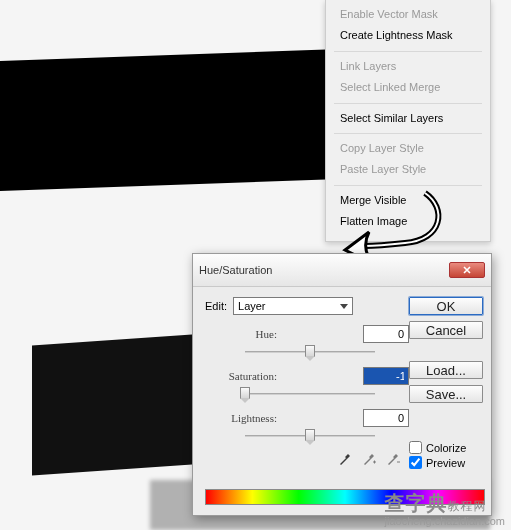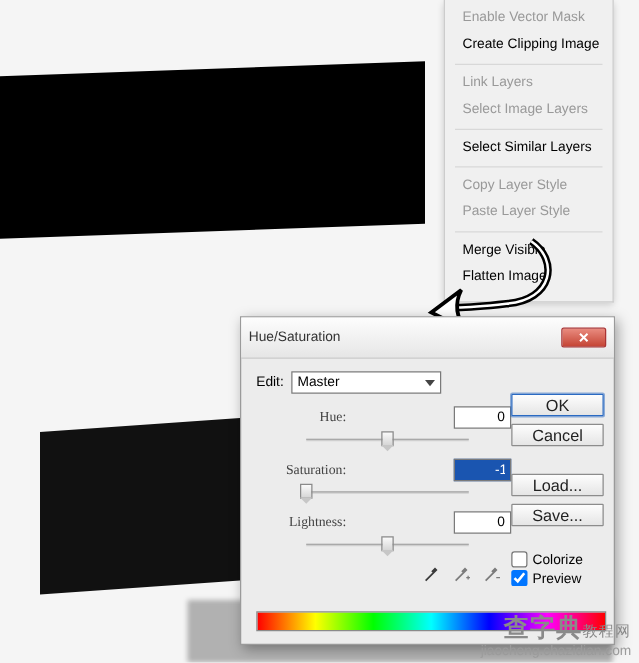--- a/index.html
+++ b/index.html
@@ -5,35 +5,35 @@
   * { box-sizing: border-box; margin: 0; padding: 0; font-family: "Segoe UI", Tahoma, sans-serif; }
   html, body { width: 511px; height: 530px; overflow: hidden; }
   body { background: #f5f5f5; position: relative; }
 
   
   .shape-top { position: absolute; left: 0; top: 55px; width: 340px; height: 130px; background: #000; transform: skewY(-2deg); }
   .shape-bot { position: absolute; left: 32px; top: 340px; width: 160px; height: 130px; background: #111; transform: skewY(-4deg); }
   .shadow { position: absolute; left: 150px; top: 480px; width: 340px; height: 50px; background: rgba(0,0,0,.28); filter: blur(2px); }
 
   
-  .ctx { position: absolute; top: 0; right: 20px; width: 136px; background: #f0f0f0; border: 1px solid #ccc; border-top: none; font-size: 11px; color: #999; padding: 4px 0 8px; box-shadow: 0 2px 6px rgba(0,0,0,.2); }
+  .ctx { position: absolute; top: 0; right: 20px; width: 166px; background: #f0f0f0; border: 1px solid #ccc; border-top: none; font-size: 11px; color: #999; padding: 4px 0 8px; box-shadow: 0 2px 6px rgba(0,0,0,.2); }
   .ctx .item { padding: 3px 14px; line-height: 1.4; white-space: nowrap; }
   .ctx .sep { height: 1px; background: #d8d8d8; margin: 4px 8px; }
   .ctx .enabled { color: #000; }
 
   
   .arrow { position: absolute; left: 335px; top: 188px; width: 120px; height: 90px; }
 
   
   .dlg { position: absolute; left: 192px; top: 253px; width: 300px; background: #ececec; border: 1px solid #9a9a9a; box-shadow: 2px 3px 10px rgba(0,0,0,.35); font-size: 11px; }
   .titlebar { height: 22px; background: linear-gradient(#fdfdfd,#e6e6e6); border-bottom: 1px solid #c9c9c9; display: flex; align-items: center; padding: 16px 6px; }
   .titlebar .title { flex: 1; color: #333; }
   .titlebar .close { width: 36px; height: 16px; background: linear-gradient(#e98b7f,#c54535); border: 1px solid #a33; border-radius: 2px; display: flex; align-items: center; justify-content: center; }
   .titlebar .close svg { width: 8px; height: 8px; }
-  .dlg-body { display: flex; padding: 10px 8px 12px 12px; align-items: flex-end; }
+  .dlg-body { display: flex; padding: 10px 8px 12px 12px; }
   .left { flex: 1; }
   .right { width: 74px; display: flex; flex-direction: column; gap: 6px; align-items: stretch; }
 
   .row-edit { display: flex; align-items: center; gap: 6px; margin-bottom: 10px; }
   .select { display: flex; align-items: center; justify-content: space-between; width: 120px; height: 18px; background: #fff; border: 1px solid #7a7a7a; padding: 0 4px; }
   .select .caret { width: 0; height: 0; border-left: 4px solid transparent; border-right: 4px solid transparent; border-top: 5px solid #444; }
 
   .field { display: flex; align-items: center; margin: 4px 0 2px; }
   .field label { width: 72px; text-align: right; margin-right: 8px; color: #444; font-family: Liberation Serif, serif; }
   .field .num { width: 46px; height: 18px; background: #fff; border: 1px solid #7a7a7a; text-align: right; padding: 1px 4px; font-size: 11px; }
@@ -50,37 +50,37 @@
   .eyedrop { width: 16px; height: 16px; color: #7c7c7c; }
   .eyedrop.active { color: #3b3b3b; }
 
   .checks { margin-top: 6px; }
   .checks .crow { display: flex; align-items: center; gap: 4px; margin: 2px 0; }
   .checks .crow input { width: 13px; height: 13px; }
 
   .gradient { height: 16px; margin: 6px 6px 10px 12px; border: 1px solid #8a8a8a; background: linear-gradient(90deg,#ff0000,#ffff00,#00ff00,#00ffff,#0000ff,#ff00ff,#ff0000); }
 
   
-  .wm { position: absolute; right: 6px; bottom: 2px; font-size: 11px; color: #9b9b9b; text-align: right; line-height: 1.2; }
+  .wm { position: absolute; right: 6px; bottom: 2px; font-size: 11px; color: #9b9b9b; line-height: 1.2; }
   .wm .big { font-size: 20px; font-weight: 600; color: #8a8a8a; letter-spacing: 1px; }
   .wm .big .sub { font-size: 12px; font-weight: 400; }
 </style>
 </head>
 <body>
 
 <div class="shape-top"></div>
 <div class="shape-bot"></div>
 <div class="shadow"></div>
 
 <div class="ctx" id="ctx">
     <div class="item">Enable Vector Mask</div>
-    <div class="item enabled">Create Clipping Image</div>
+    <div class="item enabled">Create Lightness Mask</div>
     <div class="sep"></div>
     <div class="item">Link Layers</div>
-    <div class="item">Select Image Layers</div>
+    <div class="item">Select Linked Merge</div>
     <div class="sep"></div>
     <div class="item enabled">Select Similar Layers</div>
     <div class="sep"></div>
     <div class="item">Copy Layer Style</div>
     <div class="item">Paste Layer Style</div>
     <div class="sep"></div>
     <div class="item enabled">Merge Visible</div>
     <div class="item enabled">Flatten Image</div>
   </div>
 
@@ -97,21 +97,21 @@
       <svg viewBox="0 0 8 8">
           <path d="M1 1 L7 7 M7 1 L1 7" stroke="#fff" stroke-width="1.6"></path>
         </svg>
     </span>
   </div>
   <div class="dlg-body">
     <div class="left">
       <div class="row-edit">
         <span>Edit:</span>
         <div class="select">
-          <span>Master</span>
+          <span>Layer</span>
           <span class="caret"></span>
         </div>
       </div>
 
       <div class="field">
         <label>Hue:</label>
         <span style="flex:1"></span>
         <input class="num" value="0" style="">
       </div>
       <div class="slider">

